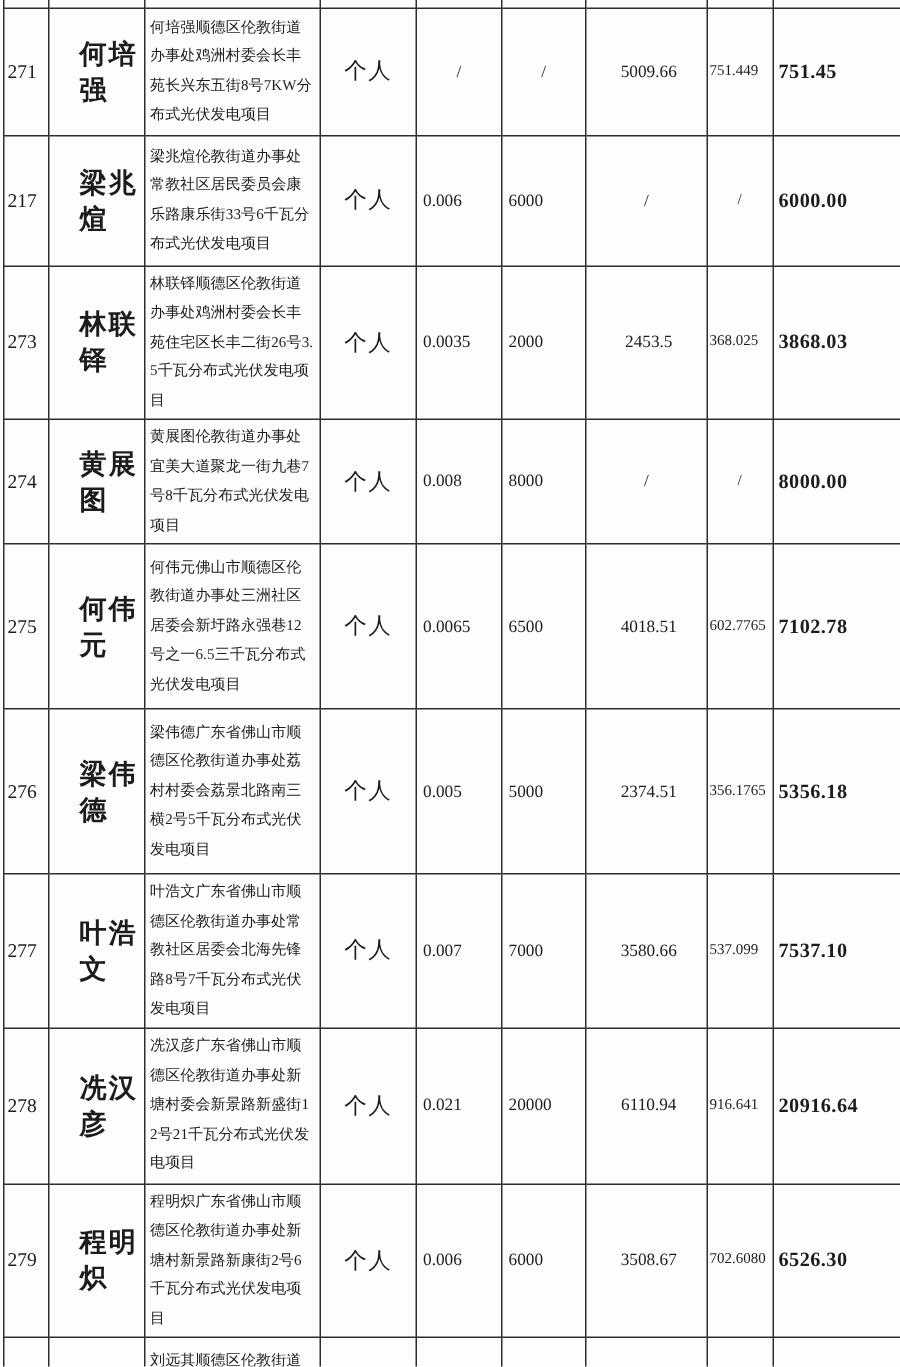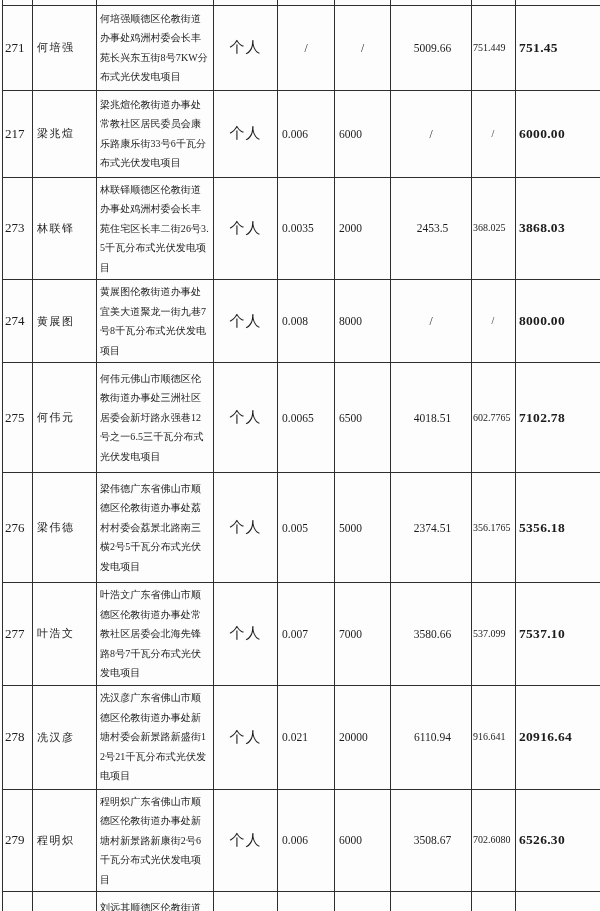--- a/index.html
+++ b/index.html
@@ -13,21 +13,21 @@
     overflow: hidden; background: #fdfdfd;
   }
   table.subsidy-table {
     position: absolute; left: 2px; top: -15px;
     width: 629px; table-layout: fixed; border-collapse: collapse;
     color: #1c1c1c; background: #fdfdfd;
   }
   td { border: 1px solid #2e2e2e; vertical-align: middle; overflow: hidden; }
   tr.spacer-row td { border-top: none; }
   .c-no    { font-size: 13px; padding-left: 2px; margin-left: 44px; }
-  .c-name  { font-size: 11px; font-weight: normal; padding-left: 4px; letter-spacing: 1.5px; }
+  .c-name  { font-size: 18px; font-weight: bold; padding-left: 20px; letter-spacing: 1.5px; }
   .c-desc  { font-size: 10px; line-height: 19.5px; padding: 2px 3px; word-break: break-all; letter-spacing: 0.1px; font-family: Liberation Serif, serif; }
   .c-type  { font-size: 15px; text-align: center; letter-spacing: 1px; margin-top: 20px; }
   .c-rate, .c-cap { font-size: 11.5px; padding-left: 4px; }
   .c-gen   { font-size: 11.5px; padding-left: 3px; text-align: center; }
   .c-sub   { font-size: 10px; padding: 14px 1px; word-break: break-all; line-height: 14px; }
   .c-total { font-size: 13.5px; font-weight: bold; padding-left: 3px; letter-spacing: 0.3px; }
   td.slash { text-align: center; padding-left: 0; }
 </style>
 </head>
 <body>

